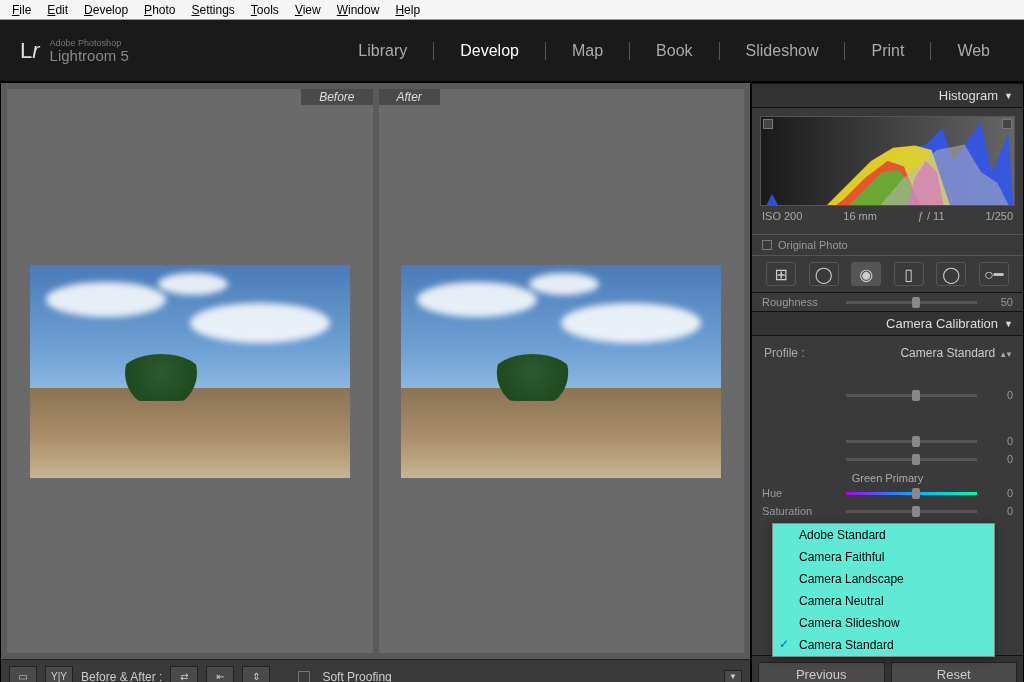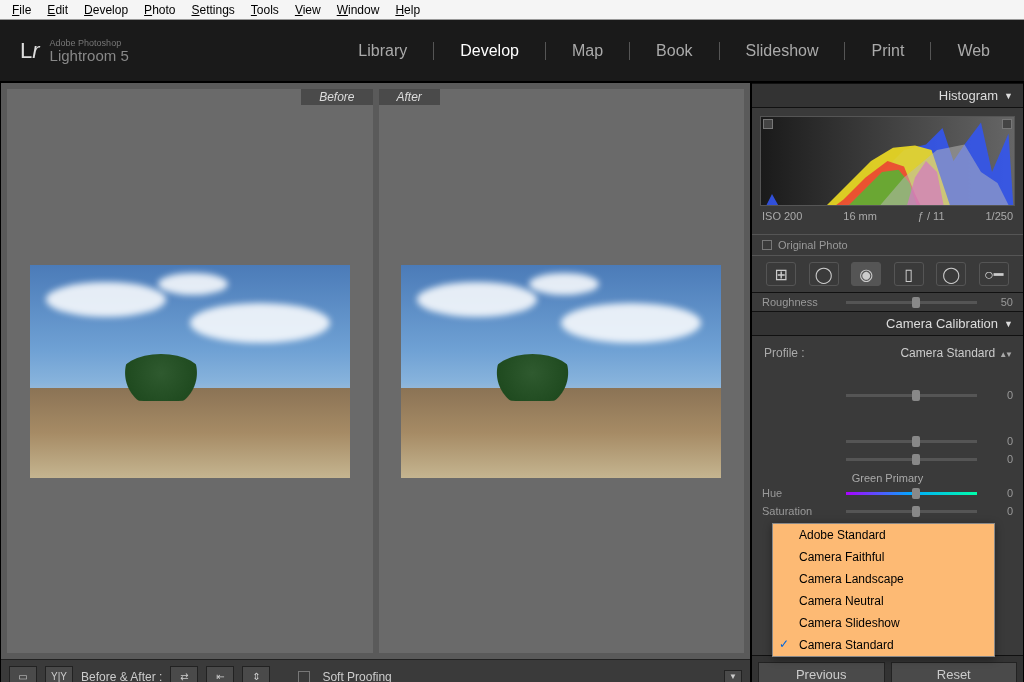--- a/index.html
+++ b/index.html
@@ -75,21 +75,21 @@
 .slider-row .val { width: 20px; text-align: right; }
 .slider-row.hue .track { background: linear-gradient(to right, #a0f, #0af, #0fa); }
 
 .dd-row { display: flex; align-items: center; justify-content: space-between; padding: 6px 12px; font-size: 12px; color: #aaa; }
 .dd-val { color: #ccc; }
 .dd-arrows { font-size: 8px; margin-left: 4px; letter-spacing: -2px; }
 
 .section-lbl { text-align: center; font-size: 11px; color: #aaa; padding-top: 4px; }
 
 
-.dropdown-pop { position: absolute; top: 440px; left: 20px; right: 28px; background: #fdba74; border: 1px solid #888; box-shadow: 0 2px 8px rgba(0,0,0,0.4); z-index: 10; }
+.dropdown-pop { position: absolute; top: 440px; left: 20px; right: 28px; background: #5eead4; border: 1px solid #888; box-shadow: 0 2px 8px rgba(0,0,0,0.4); z-index: 10; }
 .dropdown-pop .opt { padding: 4px 8px 4px 26px; font-size: 12px; color: #000; position: relative; }
 .dropdown-pop .opt .chk-mark { position: absolute; left: 6px; top: 3px; color: #0066dd; font-size: 12px; }
 
 
 .right-bottom { display: flex; gap: 6px; padding: 6px; background: #333; border-top: 1px solid #111; margin-top: auto; }
 .right-bottom button { flex: 1; background: #4a4a4a; border: 1px solid #222; color: #ccc; font-size: 13px; padding: 4px 0; }
 
 .gap { padding: 2px 0; }
 </style>
 </head>

